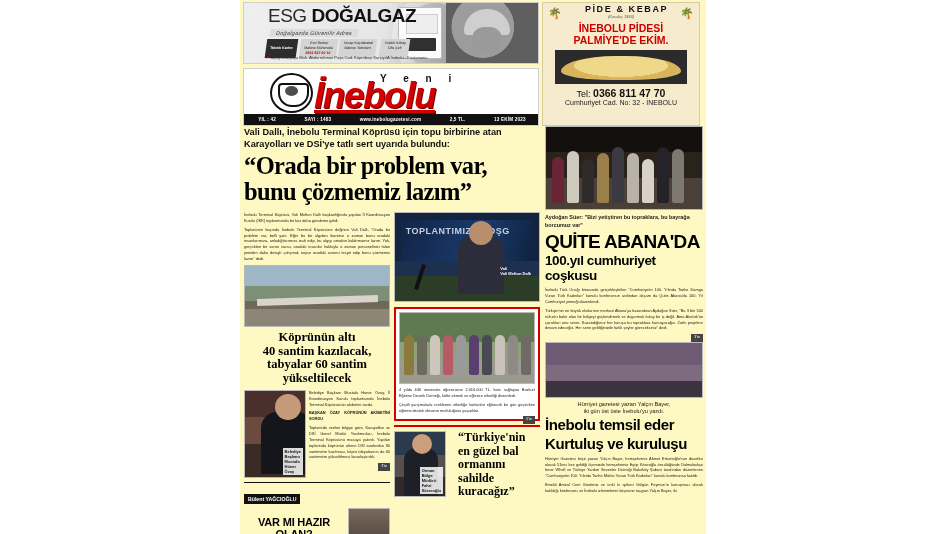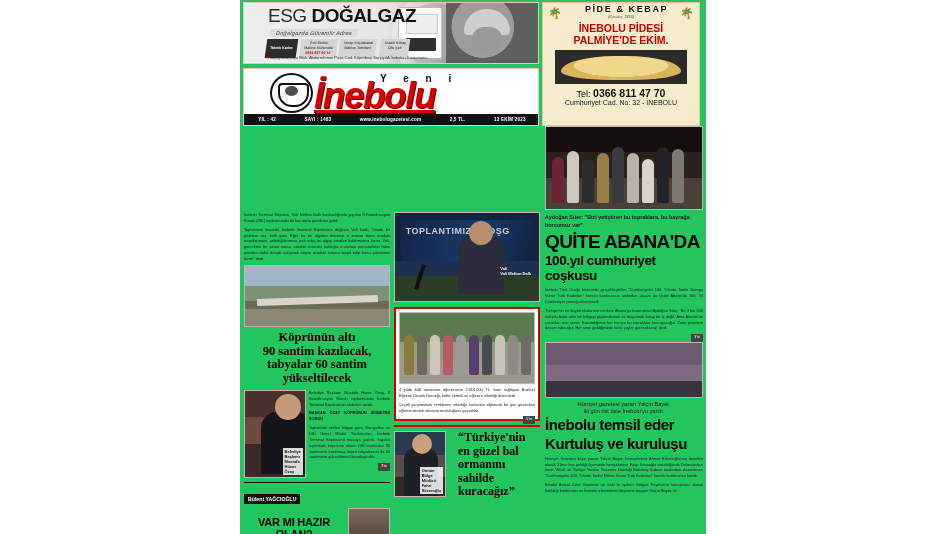--- a/index.html
+++ b/index.html
@@ -8,21 +8,21 @@
     margin: 0; padding: 0;
     width: 950px; height: 534px;
     background: #ffffff;
     font-family: "Liberation Sans", sans-serif;
     overflow: hidden;
   }
   #page-wrap {
     position: absolute;
     left: 240px; top: 0;
     width: 466px; height: 534px;
-    background: #22c55e;
+    background: #fef9c3;
     overflow: hidden;
   }
   .gutter-left { position:absolute; left:0; top:0; width:240px; height:534px; background:#fff; }
   .gutter-right { position:absolute; left:706px; top:0; width:244px; height:534px; background:#fff; }
 
   
   .top-ads { position:absolute; left:0; top:0; width:466px; height:66px; display:flex; gap:3px; padding:2px 3px 0 3px; }
   .ad-esg {
     position:relative; width:296px; height:62px;
     background: linear-gradient(100deg,#efefef 0%,#e6e6e6 48%,#bdbdbd 60%,#8e8e8e 78%,#6a6a6a 100%);
@@ -194,32 +194,39 @@
     <div class="mh-name">İnebolu</div>
     <div class="mh-bar">
       <span>YIL : 42</span>
       <span>SAYI : 1483</span>
       <span>www.inebolugazetesi.com</span>
       <span>2,5 TL.</span>
       <span>13 EKİM 2023</span>
     </div>
   </div>
 
+  <div class="lead">
+    <div class="lead-kicker">Vali Dallı, İnebolu Terminal Köprüsü için topu birbirine atan Karayolları ve DSİ'ye tatlı sert uyarıda bulundu:</div>
+    <div class="lead-title">
+      <div>“Orada bir problem var,</div>
+      <div>bunu çözmemiz lazım”</div>
+    </div>
+  </div>
 
   <div class="col-left">
     <div class="body-txt">
       <p>İnebolu Terminal Köprüsü, Vali Meftun Dallı başkanlığında yapılan İl Koordinasyon Kurulu (İKK) toplantısında bir kez daha gündeme geldi.</p>
       <p>Toplantının başında İnebolu Terminal Köprüsüne değinen Vali Dallı, “Orada bir problem var, belli yani. Eğer bu bir algıdan ibaretse o zaman bunu oradaki insanlarımıza, anladığılarımıza izah edip, bu algıyı ortadan kaldırmamız lazım. Yok, gerçekten bir sorun varsa, oradaki insanlar hakkıyla o zaman personelinizi falan yeniden daha detaylı çalışmak neyse oradaki sorunu tespit edip bunu çözmemiz lazım” dedi.</p>
     </div>
 
     <div class="photo ph-bridge" style="margin-top:2px;"></div>
 
     <div class="sub-head" style="font-size:12.5px; margin-top:4px;">
       <div>Köprünün altı</div>
-      <div>90 santim kazılacak,</div>
+      <div>40 santim kazılacak,</div>
       <div>tabyalar 60 santim</div>
       <div>yükseltilecek</div>
     </div>
 
     <div style="display:flex; gap:3px; margin-top:4px;">
       <div class="photo ph-ozay" style="width:62px; flex:none;">
         <div class="man"></div>
         <div class="cap-tag" style="right:2px; bottom:2px;">
           <div>Belediye</div>
           <div>Başkanı</div>

